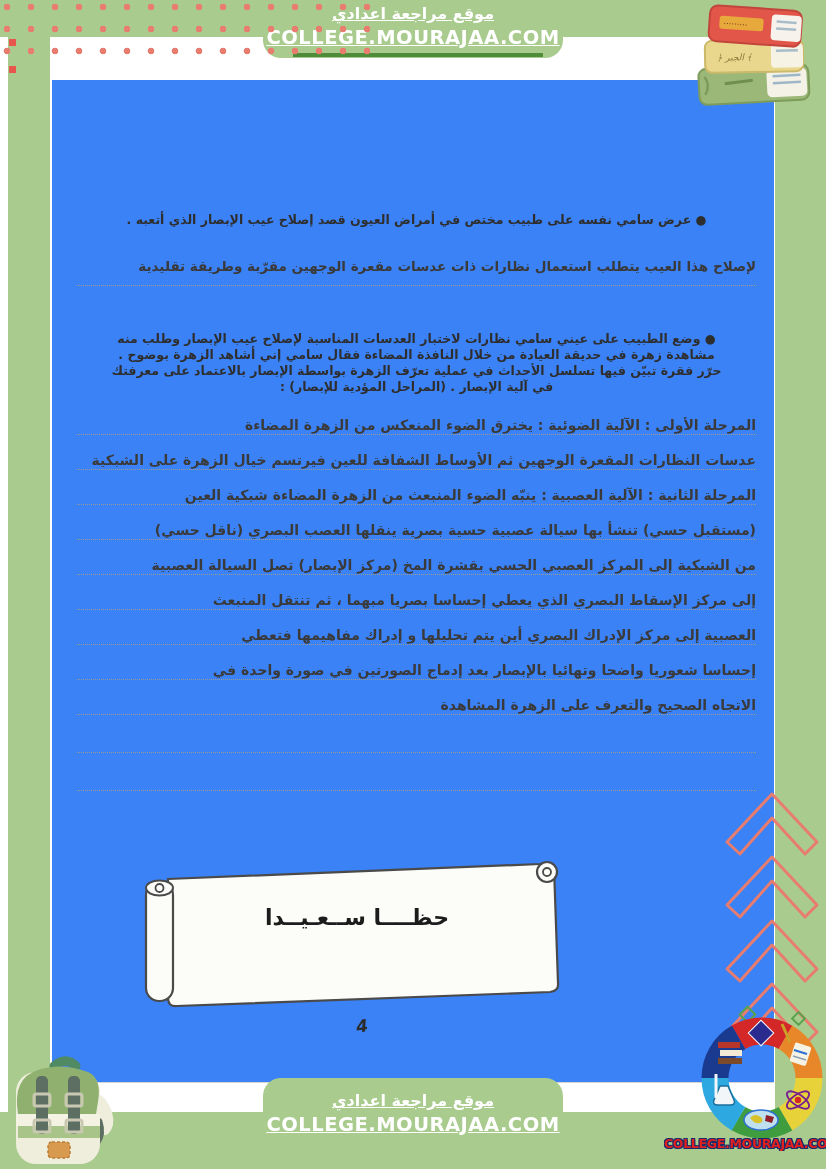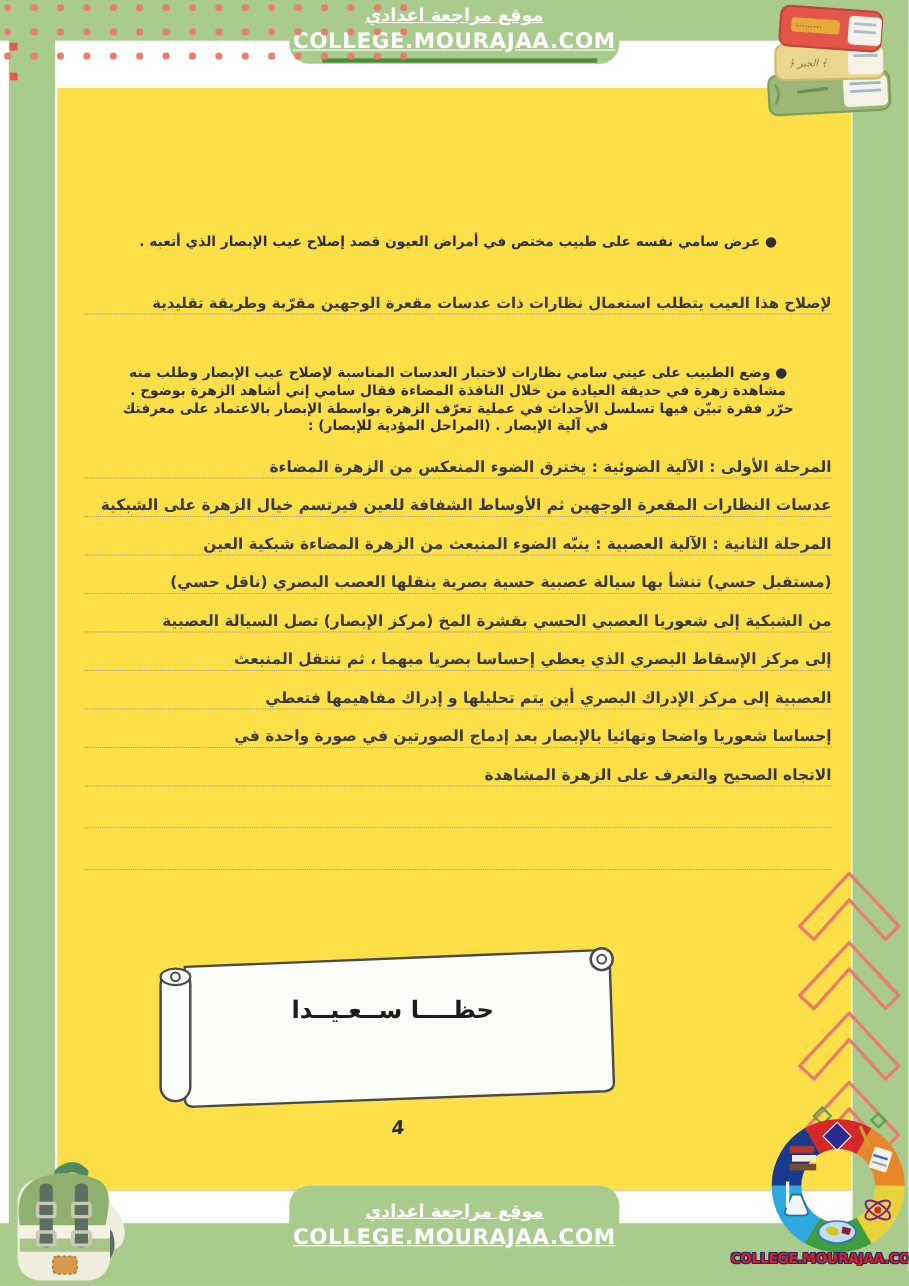--- a/index.html
+++ b/index.html
@@ -42,39 +42,39 @@
   .dots {
     left:0; top:-4px; width:384px; height:60px; z-index:8; pointer-events:none;
     background-image: radial-gradient(circle, #e87c6e 3.1px, rgba(0,0,0,0) 3.6px);
     background-size: 24px 22px; background-position: -5px 0px;
   }
   .red-sq { width:7px; height:7px; background:#e8574e; z-index:8; }
 
   
   .scan {
     left:52px; top:80px; width:722px; height:1003px;
-    background:#fde047;
+    background:#3b82f6;
     border-bottom:1.5px solid #d5d5d0;
     filter: blur(0.25px);
     direction:rtl;
     color:#333;
     z-index:2;
   }
   .scan .block { position:absolute; right:18px; left:25px; }
   .printed { font-weight:bold; font-size:12.5px; line-height:16px; color:#2e2e2e; text-align:center; }
   .printed .pl { white-space:nowrap; }
   .hand { font-size:13.5px; font-weight:600; color:#3a3a3a; }
   .hand-row {
     display:flex; align-items:flex-end;
     border-bottom:1.5px dotted #9a9a96;
   }
   .hand-row .txt { white-space:nowrap; padding-bottom:1px; }
   .hand-row .dotfill { flex:1; }
   .q1 { top:132px; }
-  .a1 { top:168px; } .a1 .hand-row { height:38px; }
+  .a1 { top:168px; } .a1 .hand-row { height:38px;align-items:center; }
   .q2 { top:251px; }
   .a2 { top:320px; font-size:14px; } .a2 .hand-row { height:35px; }
   .a2 .hand-row.empty { height:38px; }
 
   
   .scroll-svg { left:135px; top:855px; z-index:3; }
   .scroll-text { font-weight:bold; font-size:22px; letter-spacing:3px; fill:#1c1c1c; }
   .page-mark {
     left:356px; top:1016px; font-size:17px; font-weight:bold; color:#2b2b2b;
     transform:rotate(-8deg); z-index:3; font-style:italic;
@@ -167,21 +167,21 @@
     </div>
     <div class="hand-row">
       <span class="txt">المرحلة الثانية : الآلية العصبية : ينبّه الضوء المنبعث من الزهرة المضاءة شبكية العين</span>
         <span class="dotfill"></span>
     </div>
     <div class="hand-row">
       <span class="txt">(مستقبل حسي) تنشأ بها سيالة عصبية حسية بصرية ينقلها العصب البصري (ناقل حسي)</span>
         <span class="dotfill"></span>
     </div>
     <div class="hand-row">
-      <span class="txt">من الشبكية إلى شعوريا العصبي الحسي بقشرة المخ (مركز الإبصار) تصل السيالة العصبية</span>
+      <span class="txt">من الشبكية إلى المركز العصبي الحسي بقشرة المخ (مركز الإبصار) تصل السيالة العصبية</span>
         <span class="dotfill"></span>
     </div>
     <div class="hand-row">
       <span class="txt">إلى مركز الإسقاط البصري الذي يعطي إحساسا بصريا مبهما ، ثم تنتقل المنبعث</span>
         <span class="dotfill"></span>
     </div>
     <div class="hand-row">
       <span class="txt">العصبية إلى مركز الإدراك البصري أين يتم تحليلها و إدراك مفاهيمها فتعطي</span>
         <span class="dotfill"></span>
     </div>

